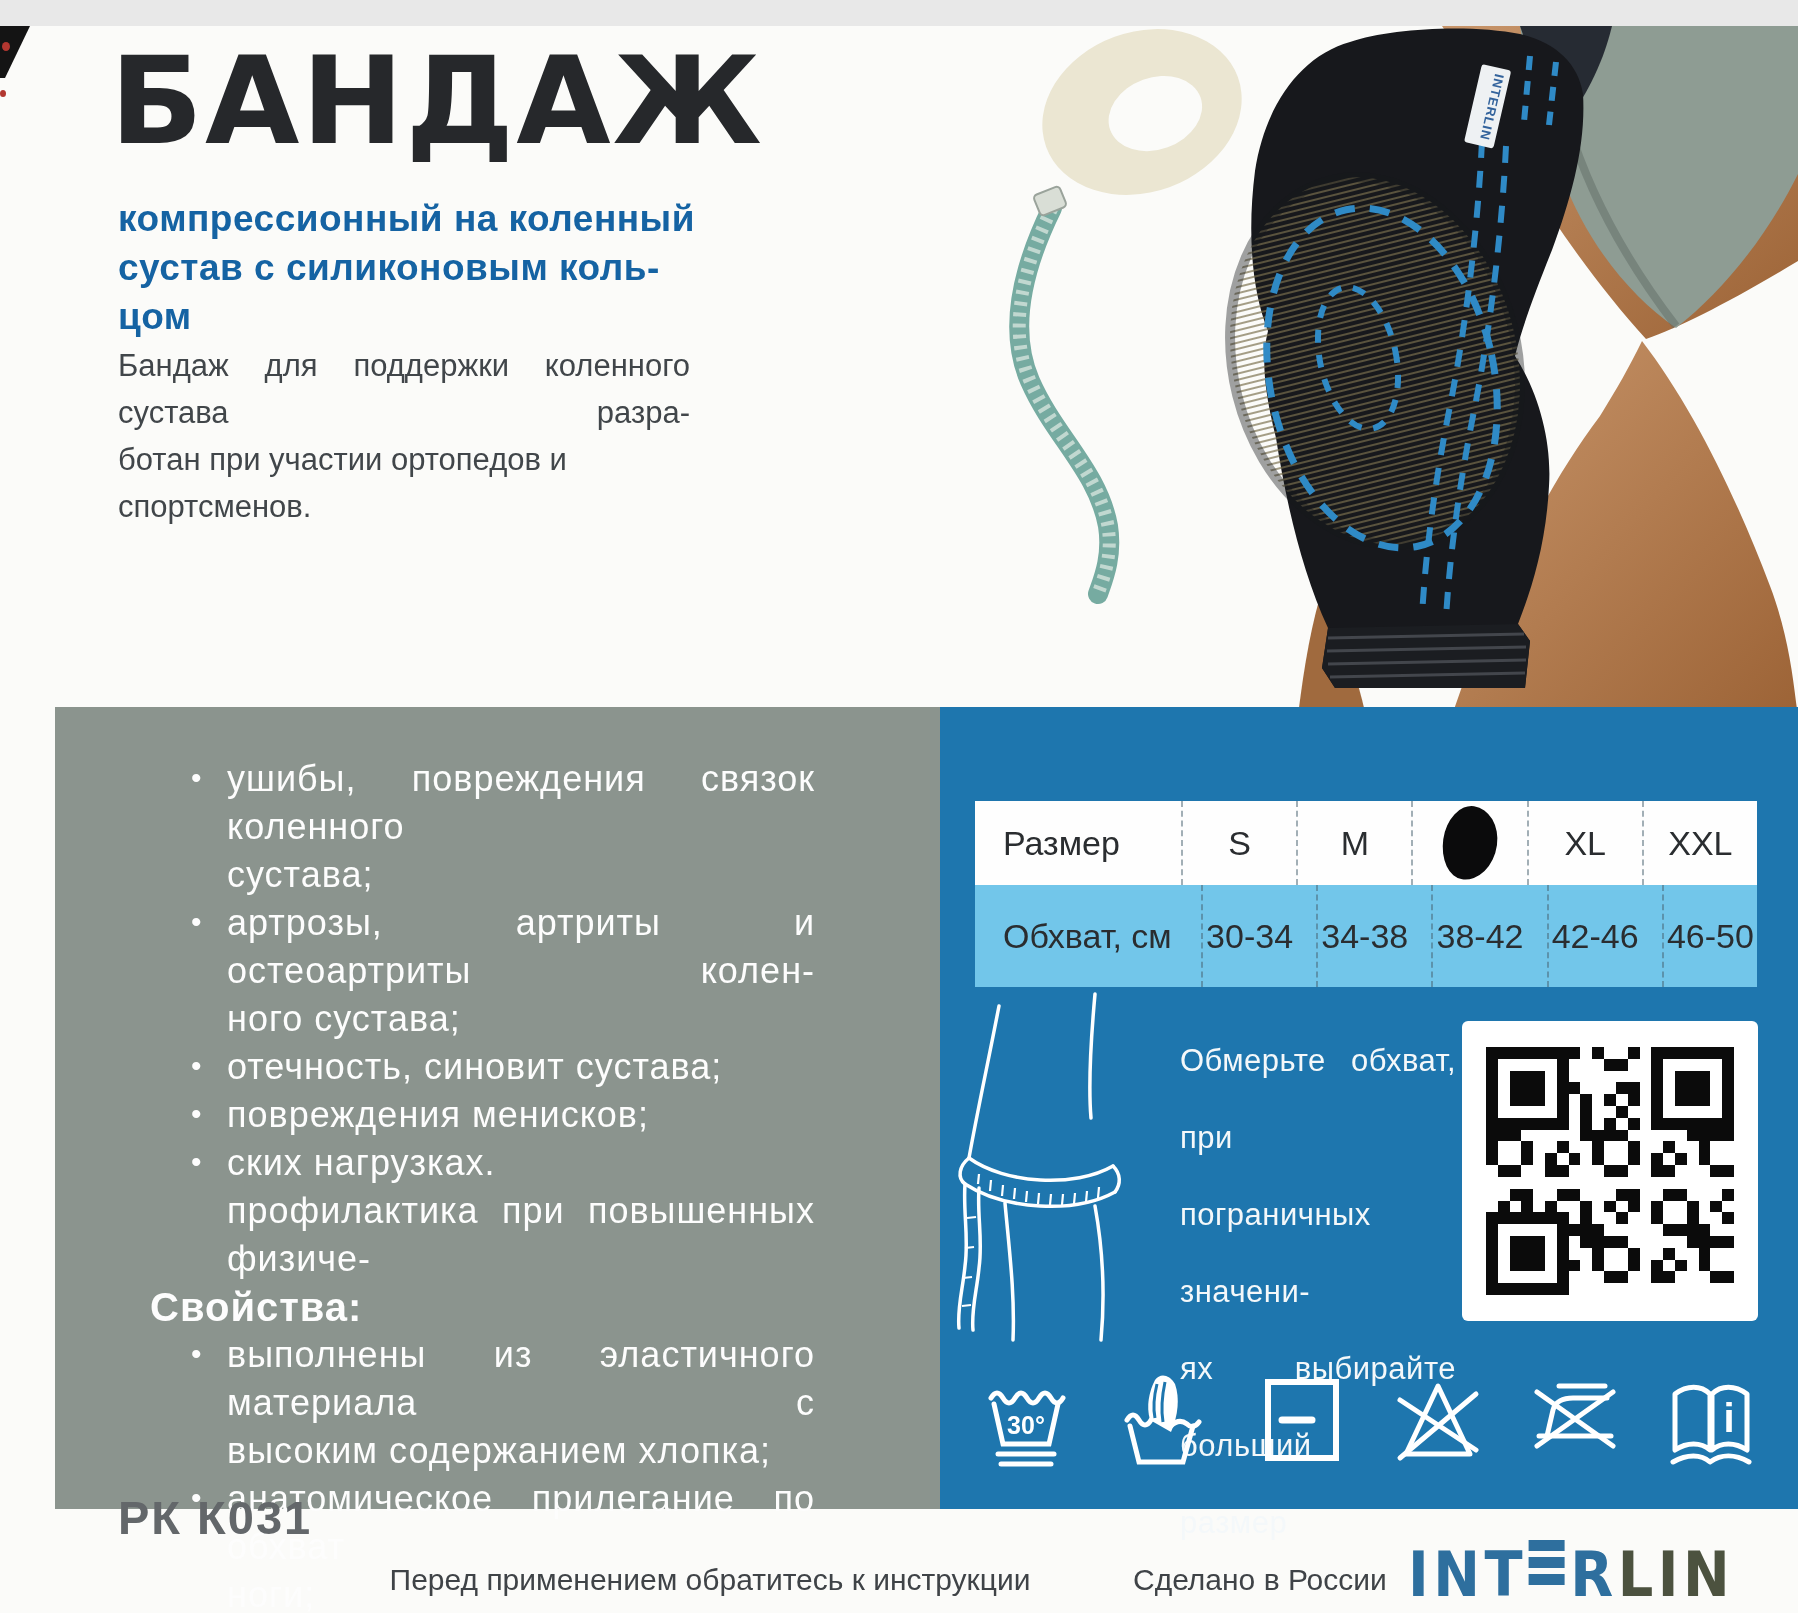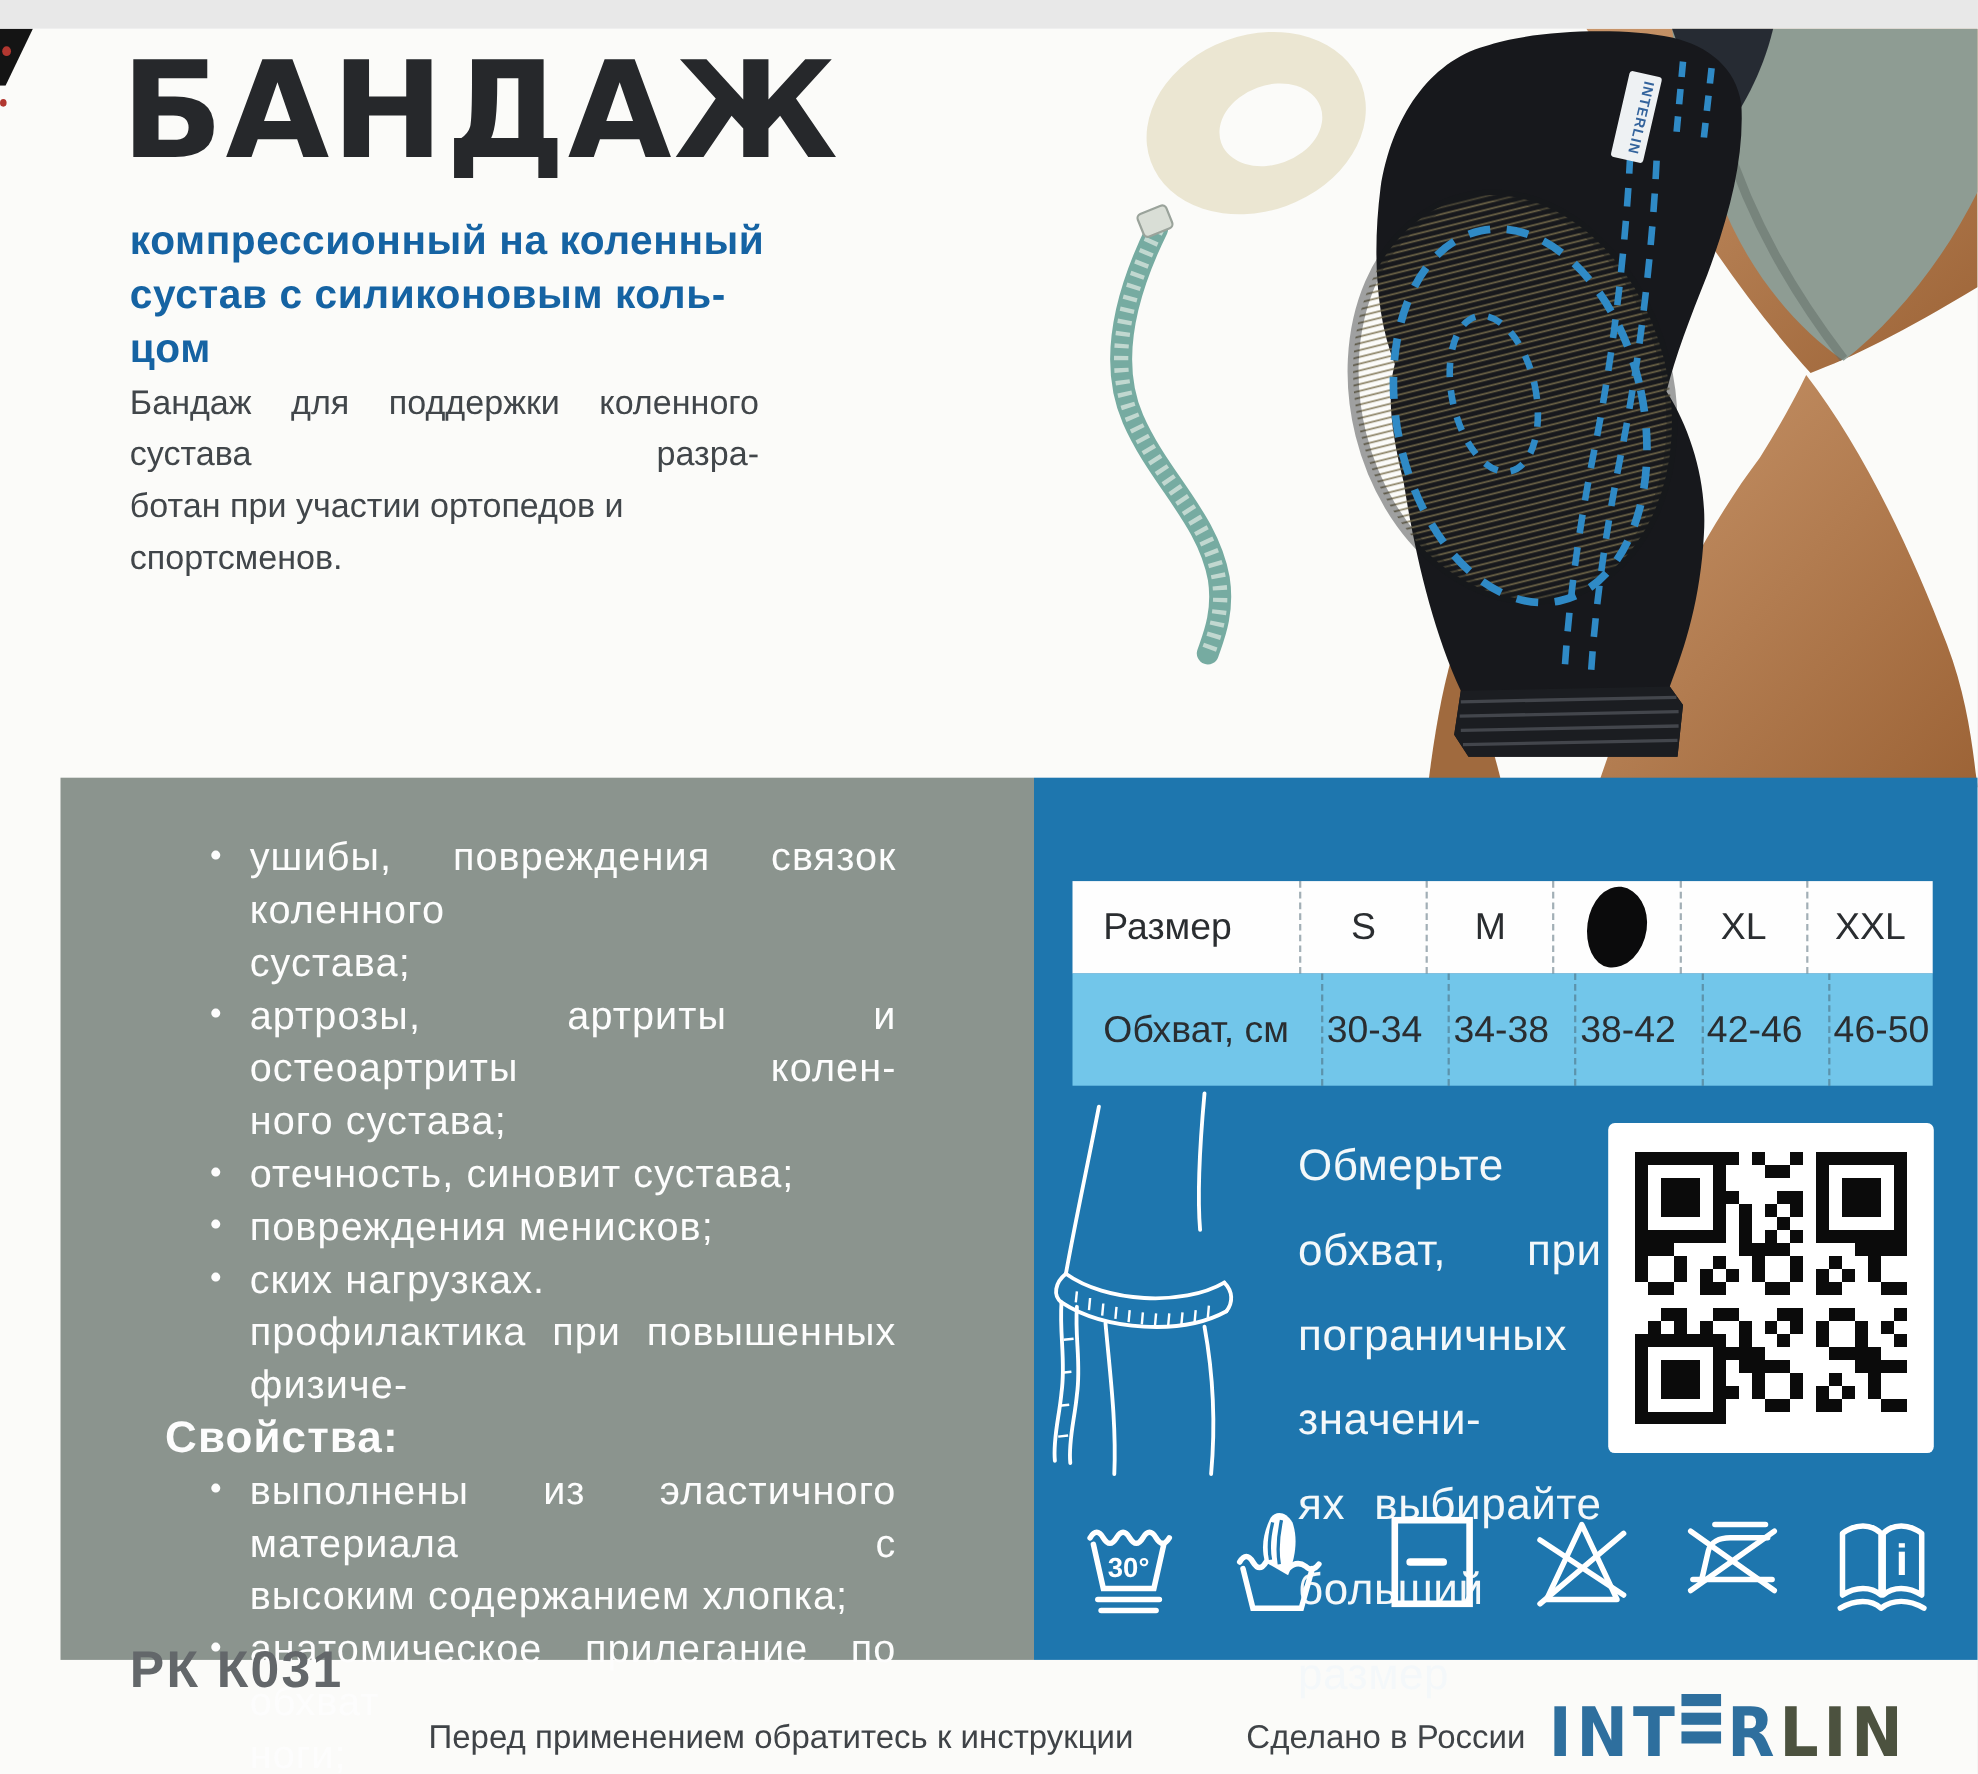--- a/index.html
+++ b/index.html
@@ -35,21 +35,21 @@
   .size-table{position:absolute;left:975px;top:775px;width:782px;}
   .trow{display:grid;grid-template-columns:206px repeat(5,1fr);}
   .trow.header{background:#fefefe;height:84px;}
   .trow.data{background:#72c6ea;height:102px;gap:20px;}
   .cell{display:flex;align-items:center;justify-content:center;font-size:34px;color:#2a2d30;}
   .cell.lbl{justify-content:flex-start;padding-left:28px;}
   .trow .cell + .cell{border-left:2px dashed rgba(70,95,110,.5);}
   .size-blob{width:54px;height:74px;background:#0b0b0c;transform:rotate(8deg);
              border-radius:48% 52% 55% 45% / 50% 48% 52% 50%;}
 
-  .fit-note{position:absolute;left:1180px;top:996px;width:276px;font-size:40px;color:#f4f8fa;
+  .fit-note{position:absolute;left:1180px;top:996px;width:276px;font-size:31px;color:#f4f8fa;
             line-height:77px;letter-spacing:.5px;}
   .qr-box{position:absolute;left:1462px;top:995px;width:296px;height:300px;background:#fff;
           border-radius:6px;box-sizing:border-box;padding:24px;}
   .qr-box svg{width:100%;height:100%;display:block;}
 
   .care-row{position:absolute;left:983px;top:1344px;width:774px;display:flex;justify-content:space-between;}
   .care-row svg{display:block;}
 
   
   .footer-article{position:absolute;left:118px;top:1464px;font-size:47px;font-weight:bold;

